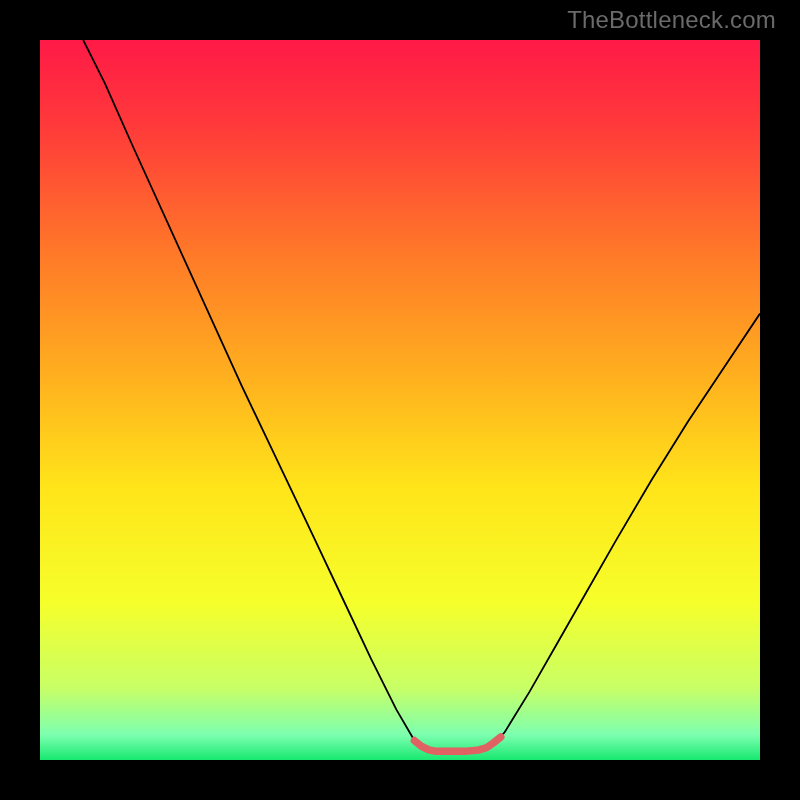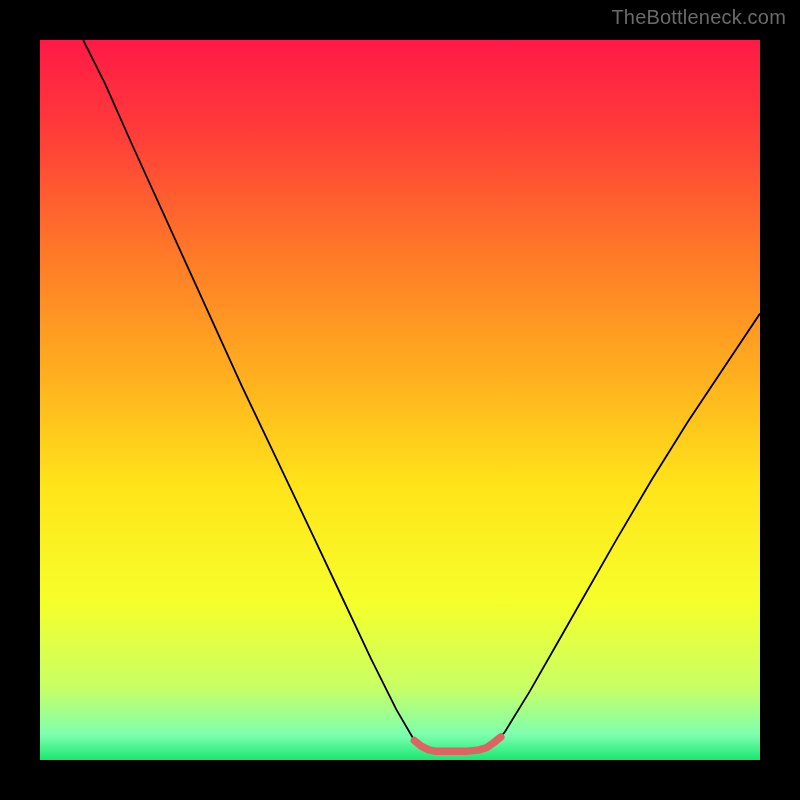--- a/index.html
+++ b/index.html
@@ -13,22 +13,22 @@
   }
   .frame {
     position: relative;
     width: 800px;
     height: 800px;
     background: #000;
   }
   .watermark {
     position: absolute;
     top: 6px;
-    right: 14px;
-    font-size: 20px;
+    right: 24px;
+    font-size: 24px;
     color: #6a6a6a;
     font-weight: 400;
     letter-spacing: 0.2px;
     z-index: 10;
   }
   .plot-holder {
     position: absolute;
     left: 40px;
     top: 40px;
     width: 720px;

